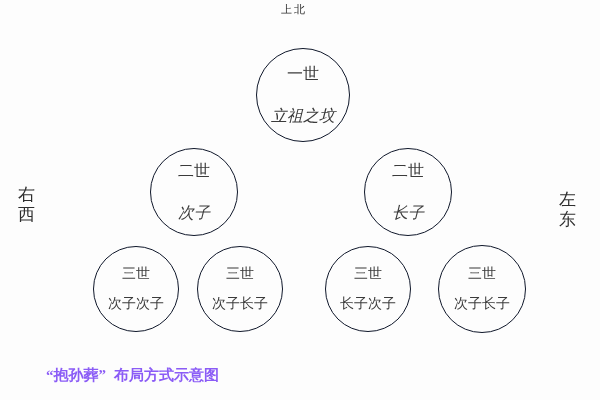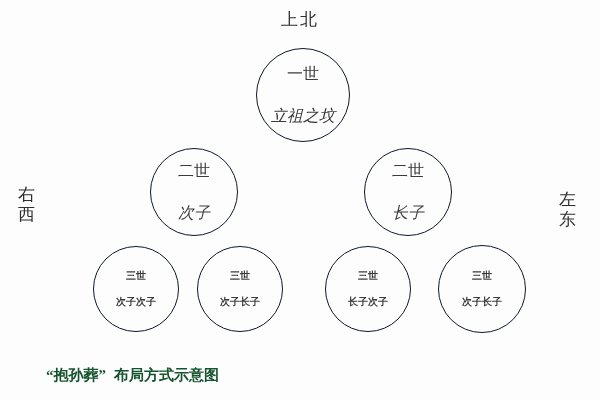--- a/index.html
+++ b/index.html
@@ -26,47 +26,47 @@
     display: flex;
     flex-direction: column;
     align-items: center;
     justify-content: center;
     text-align: center;
     box-sizing: border-box;
   }
   .node .line1, .node .line2 { display: block; line-height: 1; white-space: nowrap; }
   .gen12 { font-size: 16px; }
   .gen12 .line2 { margin-top: 26px; font-style: italic; }
-  .gen3 { font-size: 10px; font-weight: bold; }
+  .gen3 { font-size: 14px; }
   .gen3 .line2 { margin-top: 16px; }
 
   .node-gen1        { left: 256px; top: 48px;  width: 94px; height: 94px; }
   .node-gen2-left   { left: 150px; top: 148px; width: 88px; height: 88px; }
   .node-gen2-right  { left: 364px; top: 148px; width: 88px; height: 88px; }
   .node-gen3-a      { left: 93px;  top: 246px; width: 86px; height: 86px; }
   .node-gen3-b      { left: 197px; top: 246px; width: 86px; height: 86px; }
   .node-gen3-c      { left: 325px; top: 246px; width: 86px; height: 86px; }
   .node-gen3-d      { left: 438px; top: 245px; width: 88px; height: 88px; }
 
   
   .compass { position: absolute; color: #2e2e2e; }
-  .compass-north { left: 281px; top: 8px;   font-size: 17px; letter-spacing: 2px; }
+  .compass-north { left: 281px; top: 2px;   font-size: 11px; letter-spacing: 2px; }
   .compass-south { left: 283px; top: 362px; font-size: 18px; letter-spacing: 3px; }
   .compass-vert  { display: flex; flex-direction: column; align-items: center; font-size: 17px; line-height: 20px; }
   .compass-west  { left: 18px;  top: 185px; }
   .compass-east  { left: 559px; top: 190px; }
 
   
   .caption {
     position: absolute;
     left: 46px;
     top: 366px;
     font-size: 15px;
     font-weight: bold;
-    color: #14532d;
+    color: #8b5cf6;
     white-space: nowrap;
   }
   .caption .rest { margin-left: 8px; }
 </style>
 </head>
 <body>
 
 <div class="stage">
 
   <div class="compass compass-north">上北</div>

